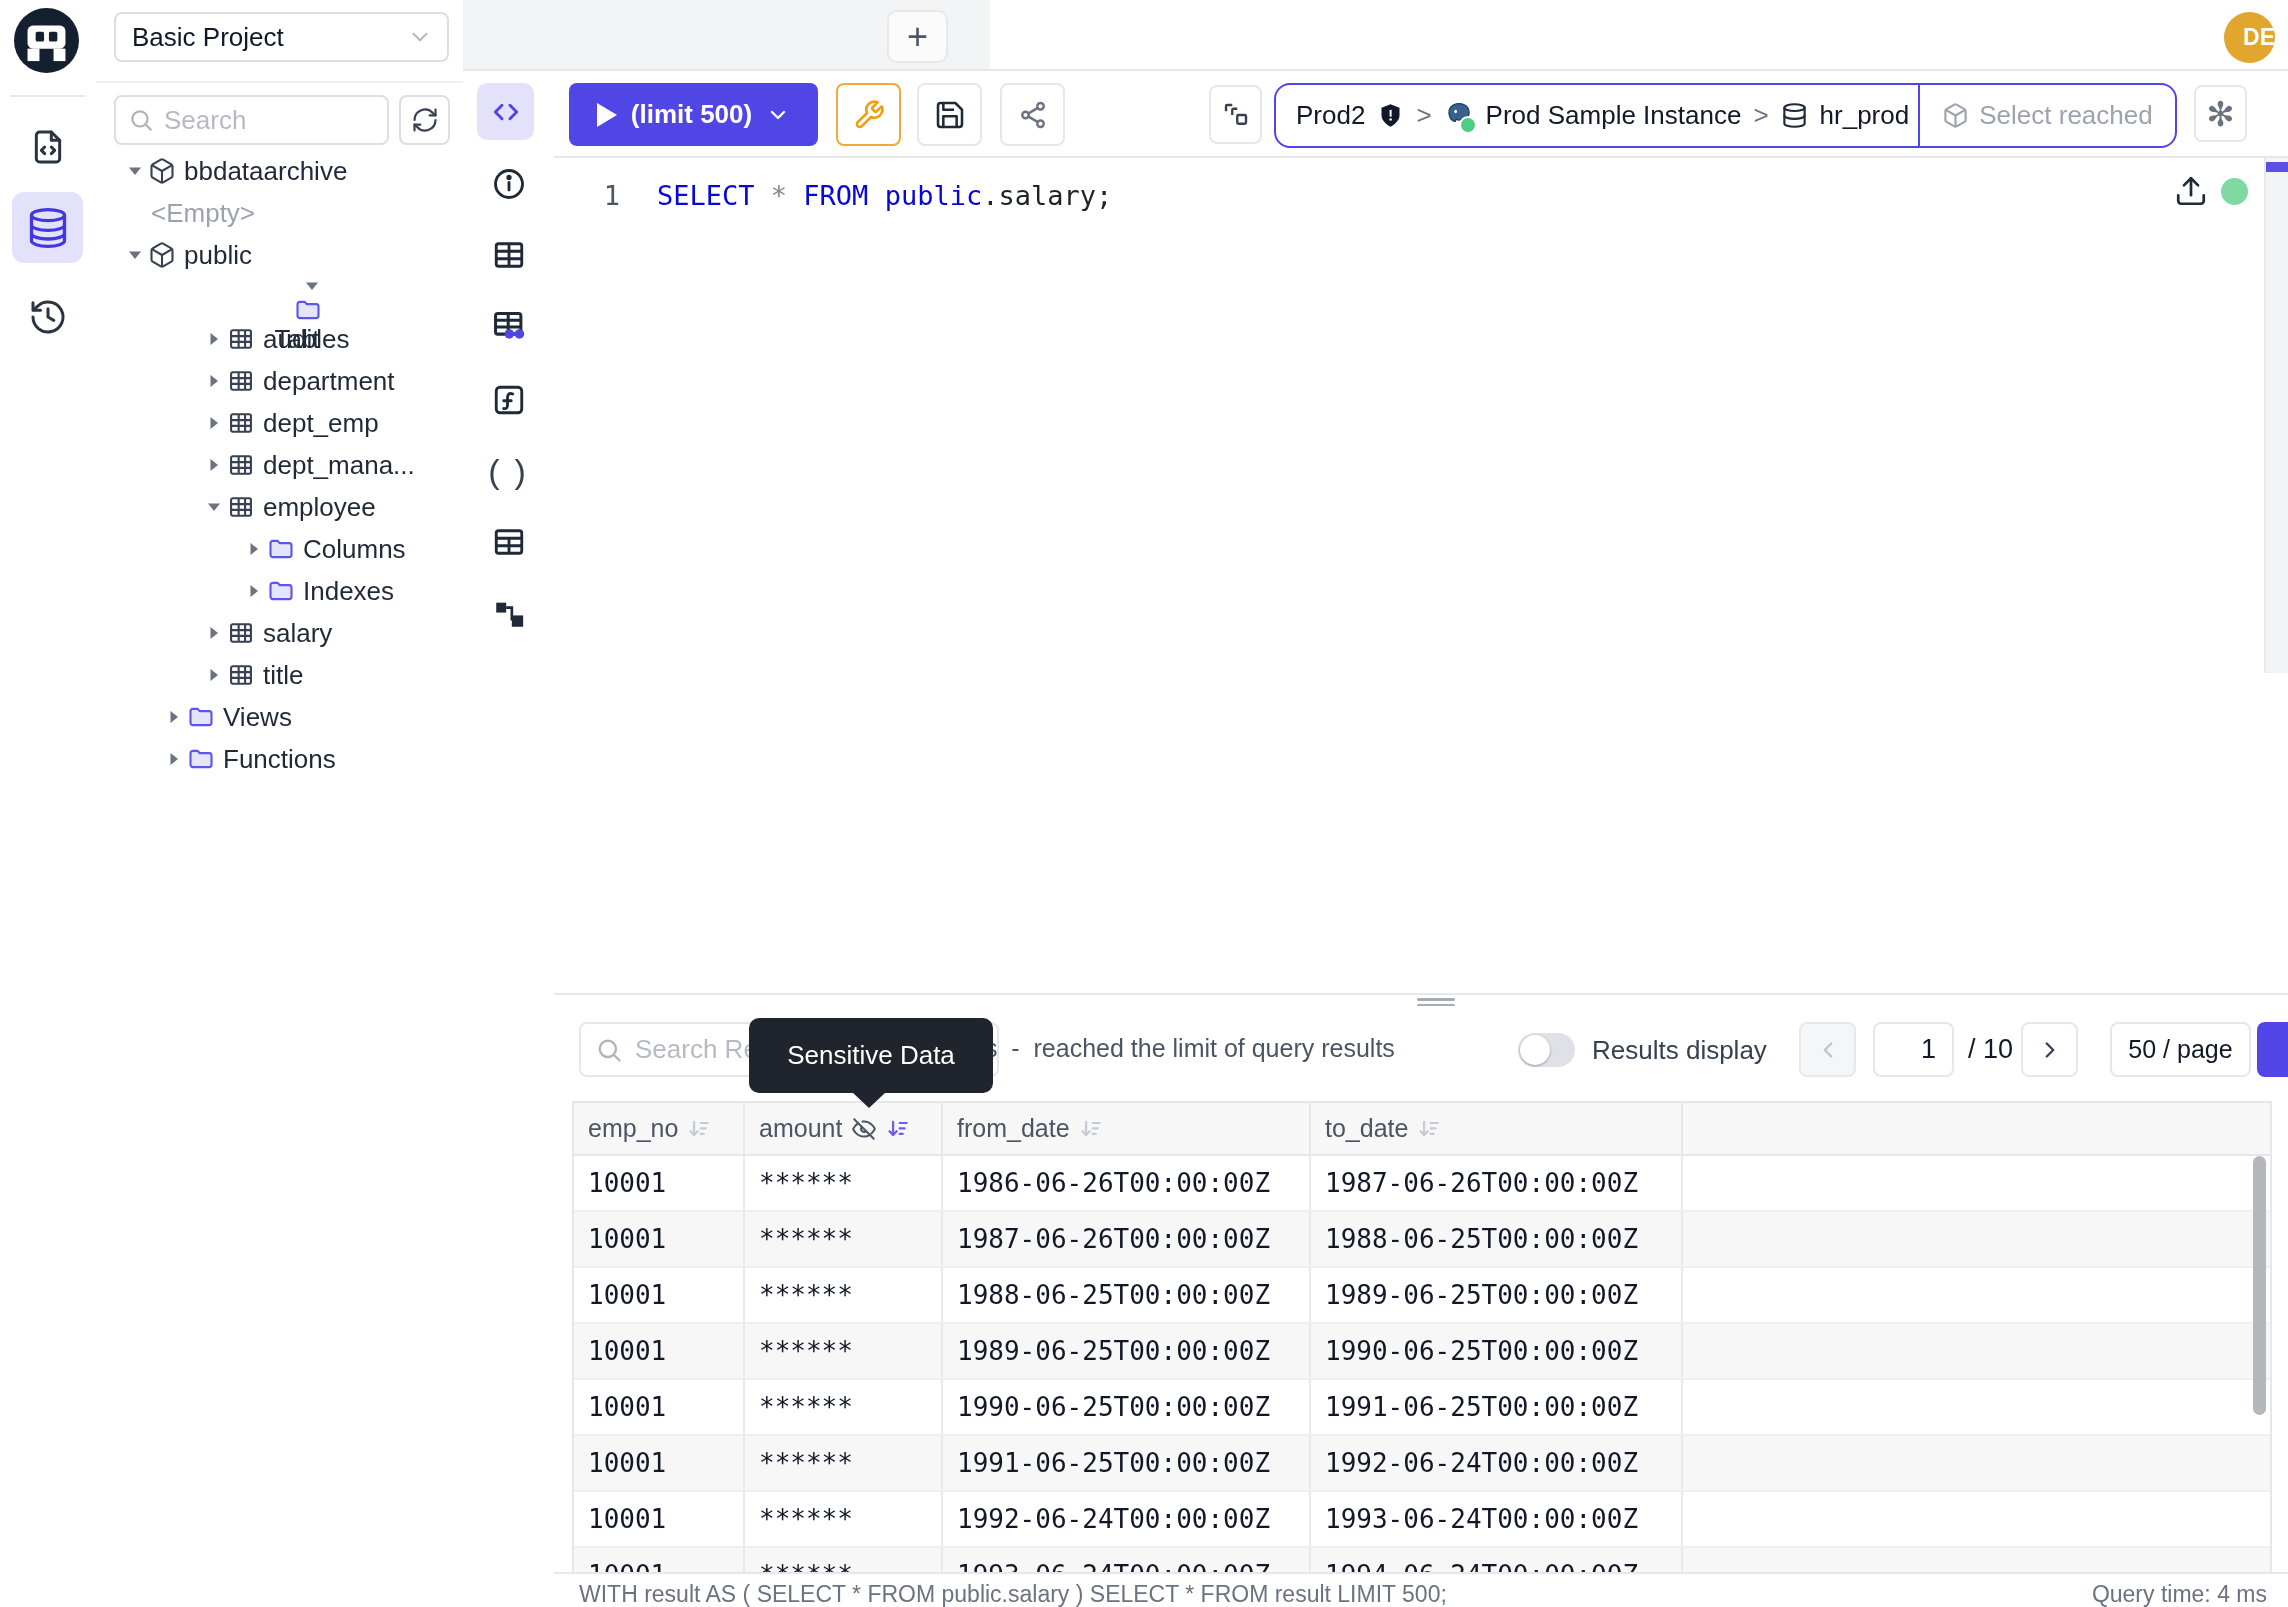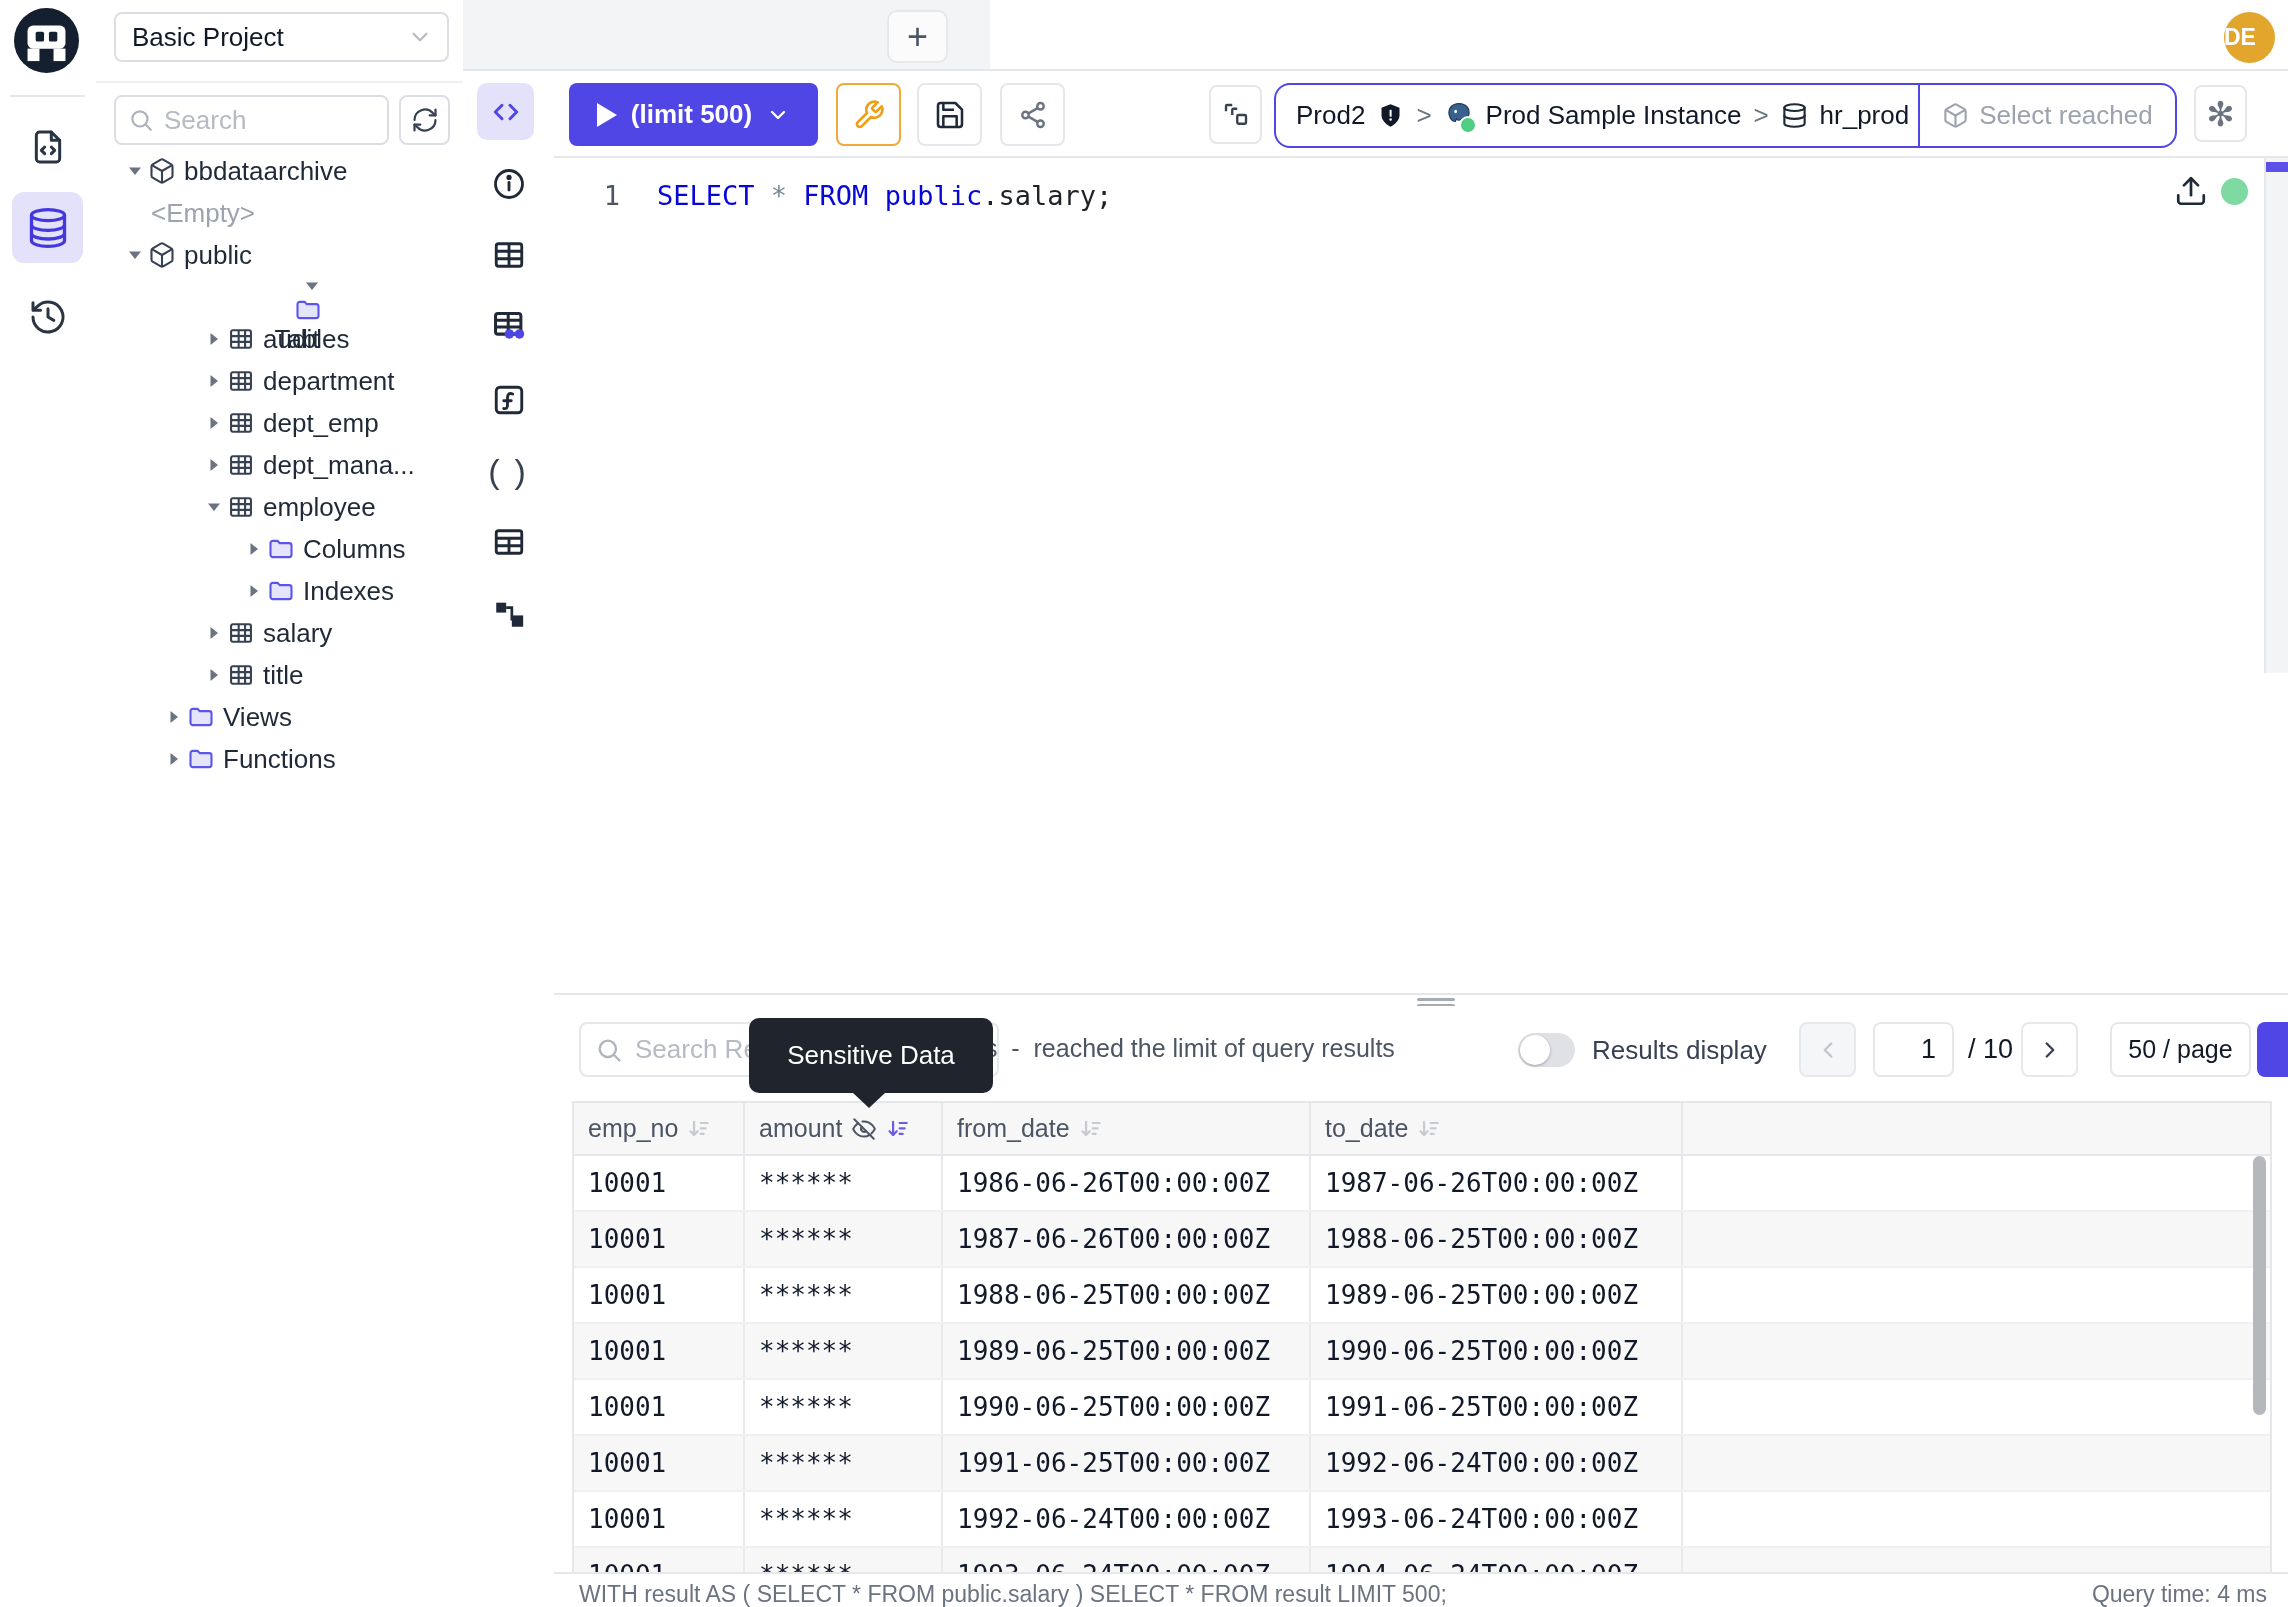--- a/index.html
+++ b/index.html
@@ -37,21 +37,21 @@
   #tabbar{left:463px;top:0;width:1826px;height:71px;background:#fff;}
   #tabbar .strip{position:absolute;left:0;top:0;width:527px;height:69px;background:#f3f4f6;}
   #tabbar .bline{position:absolute;left:0;top:69px;width:1826px;height:2px;background:#e6e7ea;}
   #active-tab{position:absolute;left:15px;top:8px;width:392px;height:61px;background:#fff;border-top:6px solid #4f46e5;
      border-radius:8px 8px 0 0;display:flex;align-items:center;gap:12px;padding:0 18px;box-sizing:border-box;}
   #active-tab .lbl{font-size:26px;color:#4338ca;font-weight:500;white-space:nowrap;}
   #tab-dot{width:13px;height:13px;border-radius:50%;background:#9ca3af;margin-left:6px;flex:none;}
   #new-tab{position:absolute;left:424px;top:10px;width:61px;height:53px;background:#fbfbfc;border:2px solid #e7e8eb;border-radius:10px;
      display:flex;align-items:center;justify-content:center;font-size:36px;color:#4b5563;box-sizing:border-box;}
   #avatar{position:absolute;left:1761px;top:12px;width:51px;height:51px;border-radius:50%;background:#e2a62c;
-     display:flex;align-items:center;justify-content:flex-start;color:#fff;font-size:23px;font-weight:bold;}
+     display:flex;align-items:center;justify-content:flex-end;color:#fff;font-size:23px;font-weight:bold;}
 
   
   #toolrail{left:463px;top:71px;width:91px;height:1537px;border-right:2px solid #e9eaee;background:#fff;}
   #code-toggle{position:absolute;left:14px;top:12px;width:57px;height:57px;background:#e4e1fb;border-radius:10px;
      display:flex;align-items:center;justify-content:center;color:#4f46e5;}
   .trail-ic{position:absolute;left:26px;width:40px;height:40px;display:flex;align-items:center;justify-content:center;color:#1f2937;}
 
   
   #qtoolbar{left:554px;top:71px;width:1735px;height:87px;background:#fff;}
   #qtoolbar .bline{position:absolute;left:0;top:85px;width:1735px;height:2px;background:#e6e7ea;}

